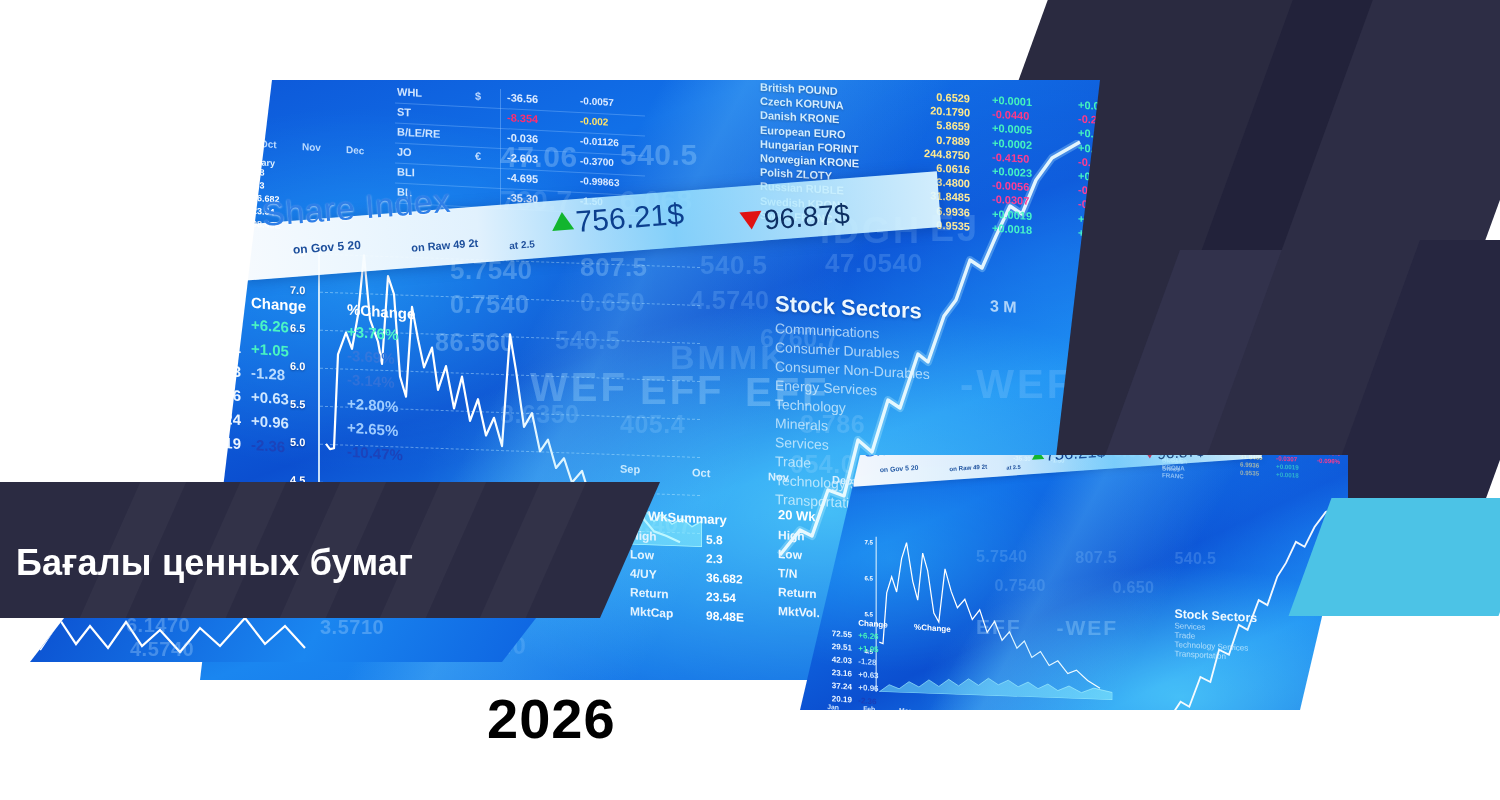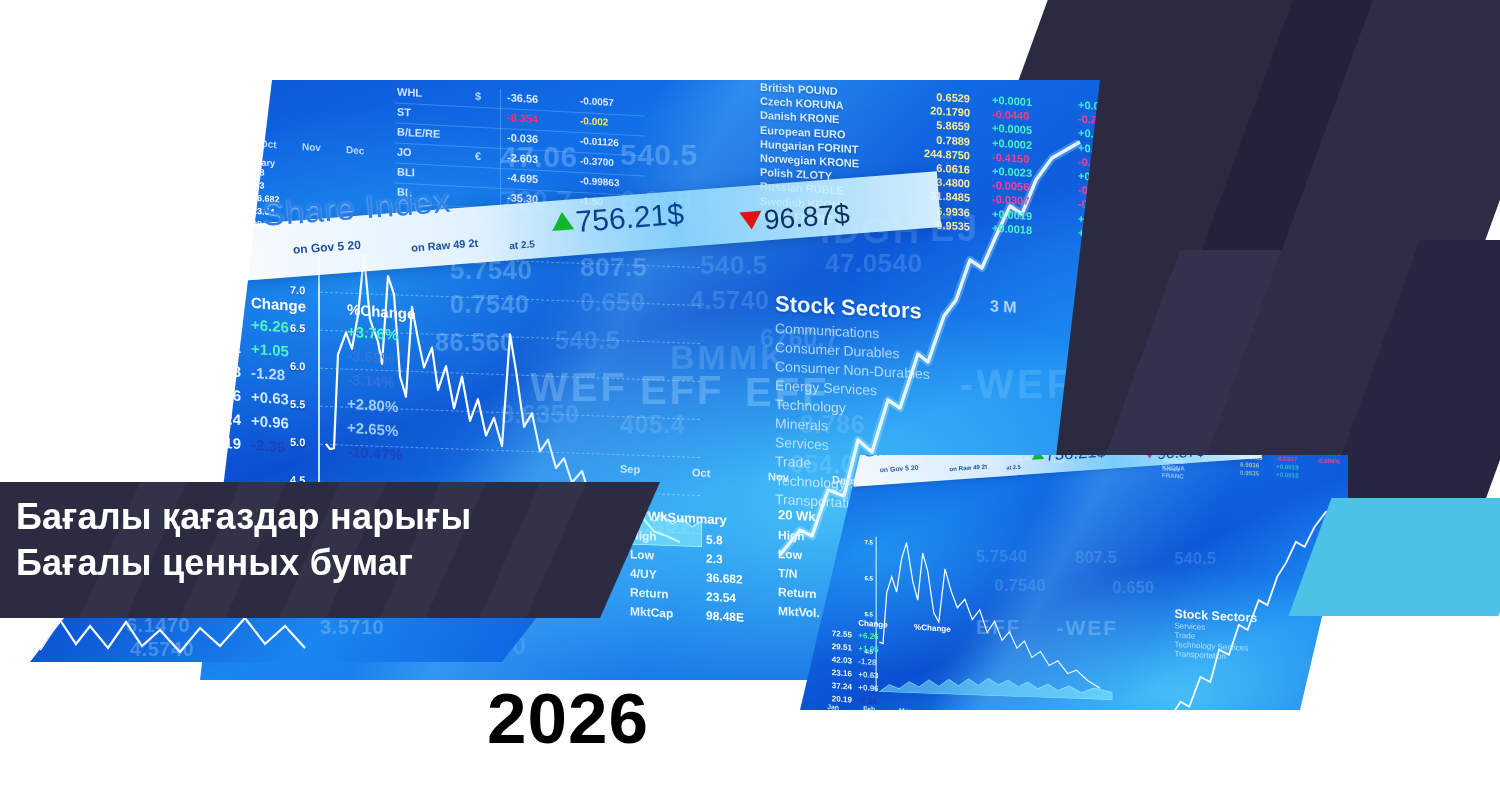--- a/index.html
+++ b/index.html
@@ -127,21 +127,21 @@
   #title-banner{
     position:absolute;left:-40px;top:482px;width:700px;height:136px;background:#2b2b42;
     clip-path:polygon(0 0, 700px 0, 640px 136px, 0 136px);
   }
   #title-banner .stripe{position:absolute;top:0;height:136px;width:46px;transform:skewX(-24deg);background:rgba(255,255,255,.035);}
   #title-banner .l1,#title-banner .l2{position:absolute;left:56px;color:#ffffff;font-weight:700;font-size:36px;letter-spacing:.2px;white-space:nowrap;}
   #title-banner .l1{top:14px;}
   #title-banner .l2{top:60px;}
 
   
-  #year{position:absolute;left:487px;top:676px;font-size:71px;font-weight:700;color:#000000;letter-spacing:1px;line-height:86px;}
+  #year{position:absolute;left:487px;top:676px;font-size:56px;font-weight:700;color:#000000;letter-spacing:1px;line-height:86px;}
 
   
   #cyan-accent{position:absolute;left:1310px;top:498px;width:210px;height:118px;background:#4cc3e6;transform:skewX(-20deg);}
 
   
   .sparkline{position:absolute;pointer-events:none;}
 </style>
 </head>
 <body>
 
@@ -626,19 +626,18 @@
   </div>
 
   <div id="cyan-accent"></div>
 
   <div id="title-banner">
     <div class="stripe" style="left:150px;"></div>
     <div class="stripe" style="left:250px;"></div>
     <div class="stripe" style="left:350px;"></div>
     <div class="stripe" style="left:450px;"></div>
     <div class="stripe" style="left:550px;"></div>
-    <div class="l1">Бағалы қағаздар нарығы</div>
     <div class="l2">Бағалы ценных бумаг</div>
   </div>
 
   <div id="year">2026</div>
 
 </div>
 
 </body></html>

